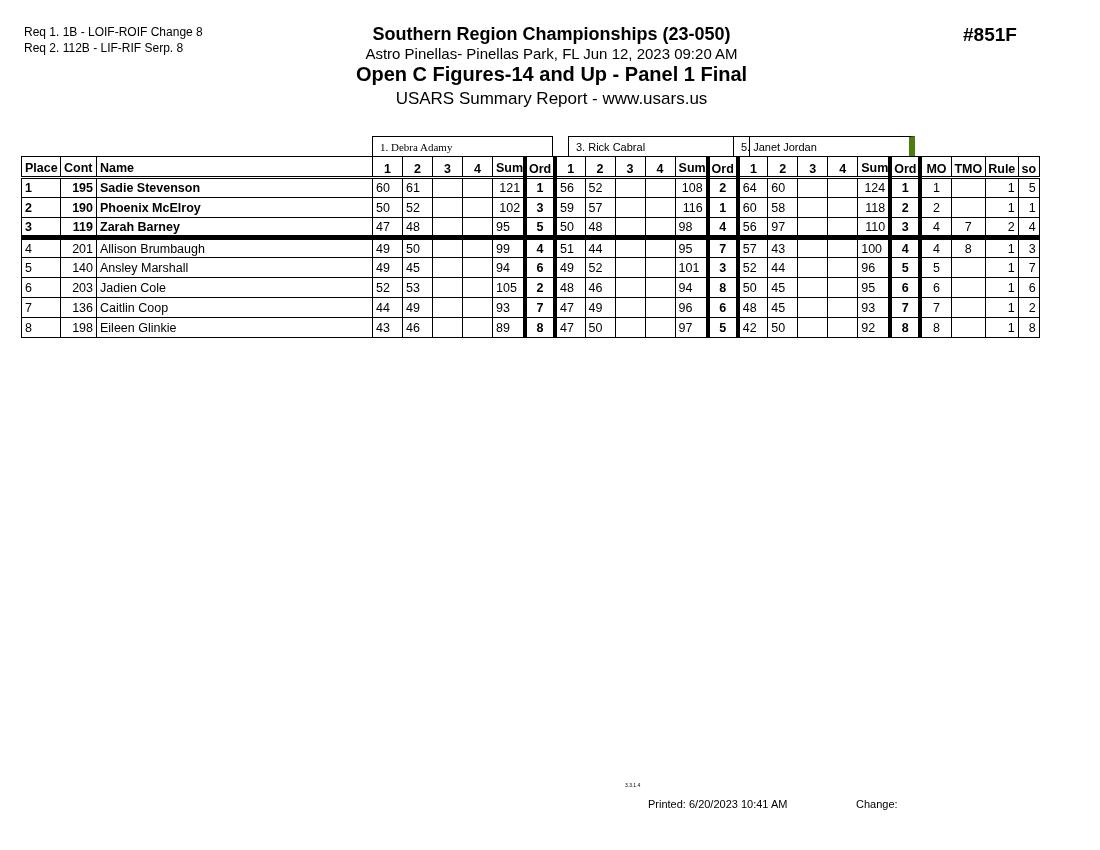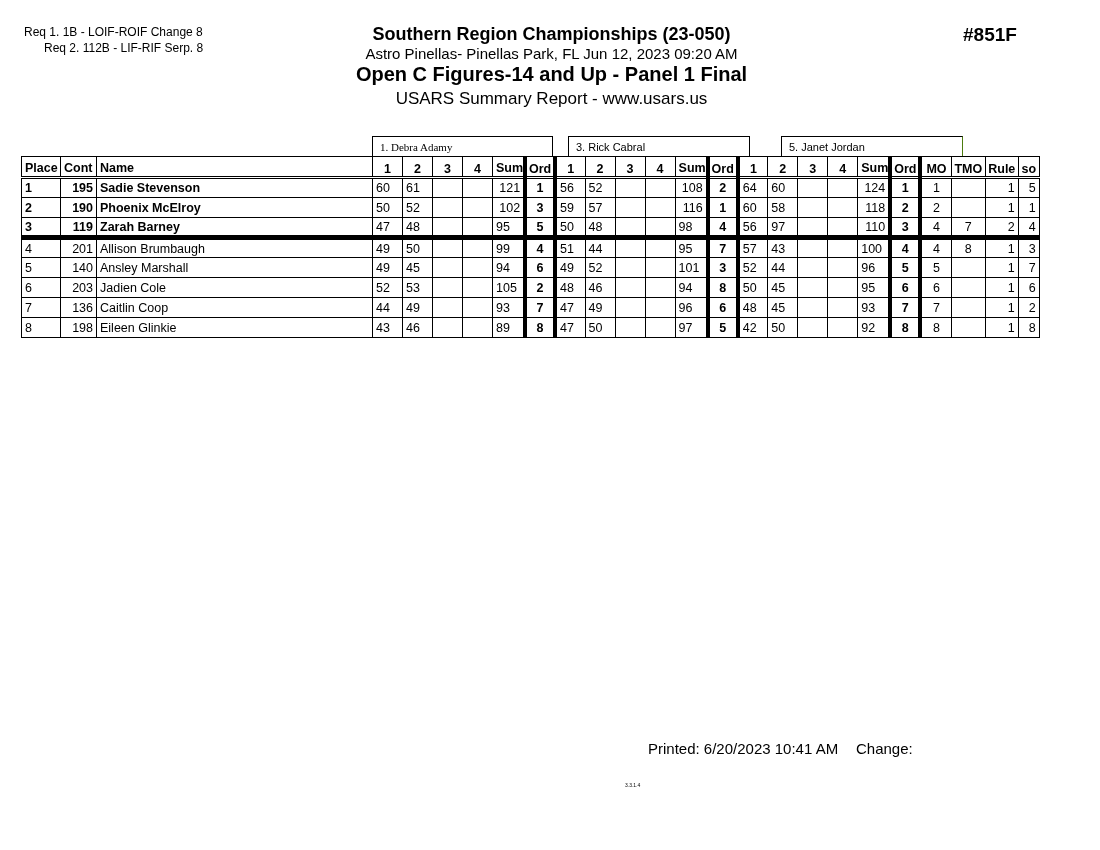--- a/index.html
+++ b/index.html
@@ -7,43 +7,43 @@
   .abs { position:absolute; white-space:nowrap; }
   .req { left:24px; font-size:12px; }
   .center { left:0; width:1103px; text-align:center; }
   .t1 { top:24px; font-size:18px; font-weight:bold; }
   .t2 { top:45px; font-size:15px; }
   .t3 { top:63px; font-size:20px; font-weight:bold; }
   .t4 { top:89px; font-size:17px; }
   .code { left:963px; top:24px; font-size:19px; font-weight:bold; }
 
   .judge-box { position:absolute; top:136px; height:20px; border:1px solid #000; border-bottom:none; box-sizing:border-box; font-size:11px; padding:4px 0 0 7px; }
-  .judge-box.last { border-right:1px solid #4d7c0f;margin-left:48px; }
+  .judge-box.last { border-right:6px solid #4d7c0f; }
 
   table.grid { position:absolute; left:21px; top:156px; border-collapse:collapse; table-layout:fixed; font-size:12.5px; }
   table.grid td, table.grid th { border:1px solid #000; height:19px; padding:0 0 0 3px; box-sizing:border-box; white-space:nowrap; overflow:hidden; font-weight:normal; text-align:left; }
   table.grid th { height:21px; vertical-align:bottom; padding-bottom:1px; }
   table.grid thead tr th { border-bottom:3px double #000;font-weight:bold; }
   table.grid th.c, table.grid td.c { text-align:center; padding:0; }
   table.grid td.r { text-align:right; padding:0 3px 0 0; }
   table.grid td.ord { font-weight:bold; text-align:center; padding:0; }
   .thick-l { border-left:4px solid #000 !important; }
   tr.top3 td { font-weight:bold; }
   tr.top3 td.score, tr.top3 td.sum, tr.top3 td.misc { font-weight:normal;margin-left:8px; }
   tr.cut td { border-bottom:5px solid #000; }
   tbody tr { height:20px; }
 
   .footer-small { left:625px; top:782px; font-size:5px; }
-  .footer { top:740px; font-size:15px;text-align:right; }
+  .footer { top:798px; font-size:11px;text-align:right; }
 </style>
 </head>
 <body>
 
 <div class="abs req" style="top:25px;">Req  1.  1B - LOIF-ROIF Change 8</div>
-<div class="abs req" style="top:41px;margin-left:20px;">Req  2.  112B - LIF-RIF Serp. 8</div>
+<div class="abs req" style="top:41px;">Req  2.  112B - LIF-RIF Serp. 8</div>
 
 <div class="abs center t1">Southern Region Championships (23-050)</div>
 <div class="abs center t2">Astro Pinellas- Pinellas Park, FL  Jun 12, 2023  09:20 AM</div>
 <div class="abs center t3">Open C Figures-14 and Up - Panel 1 Final</div>
 <div class="abs center t4">USARS Summary Report - www.usars.us</div>
 <div class="abs code">#851F</div>
 
 <div class="judge-box" style="left:372px; width:181px;font-family:Liberation Serif, serif;">1.  Debra Adamy</div>
 <div class="judge-box" style="left:568px; width:182px;">3.  Rick Cabral</div>
 <div class="judge-box last" style="left:733px; width:182px;">5.  Janet Jordan</div>

